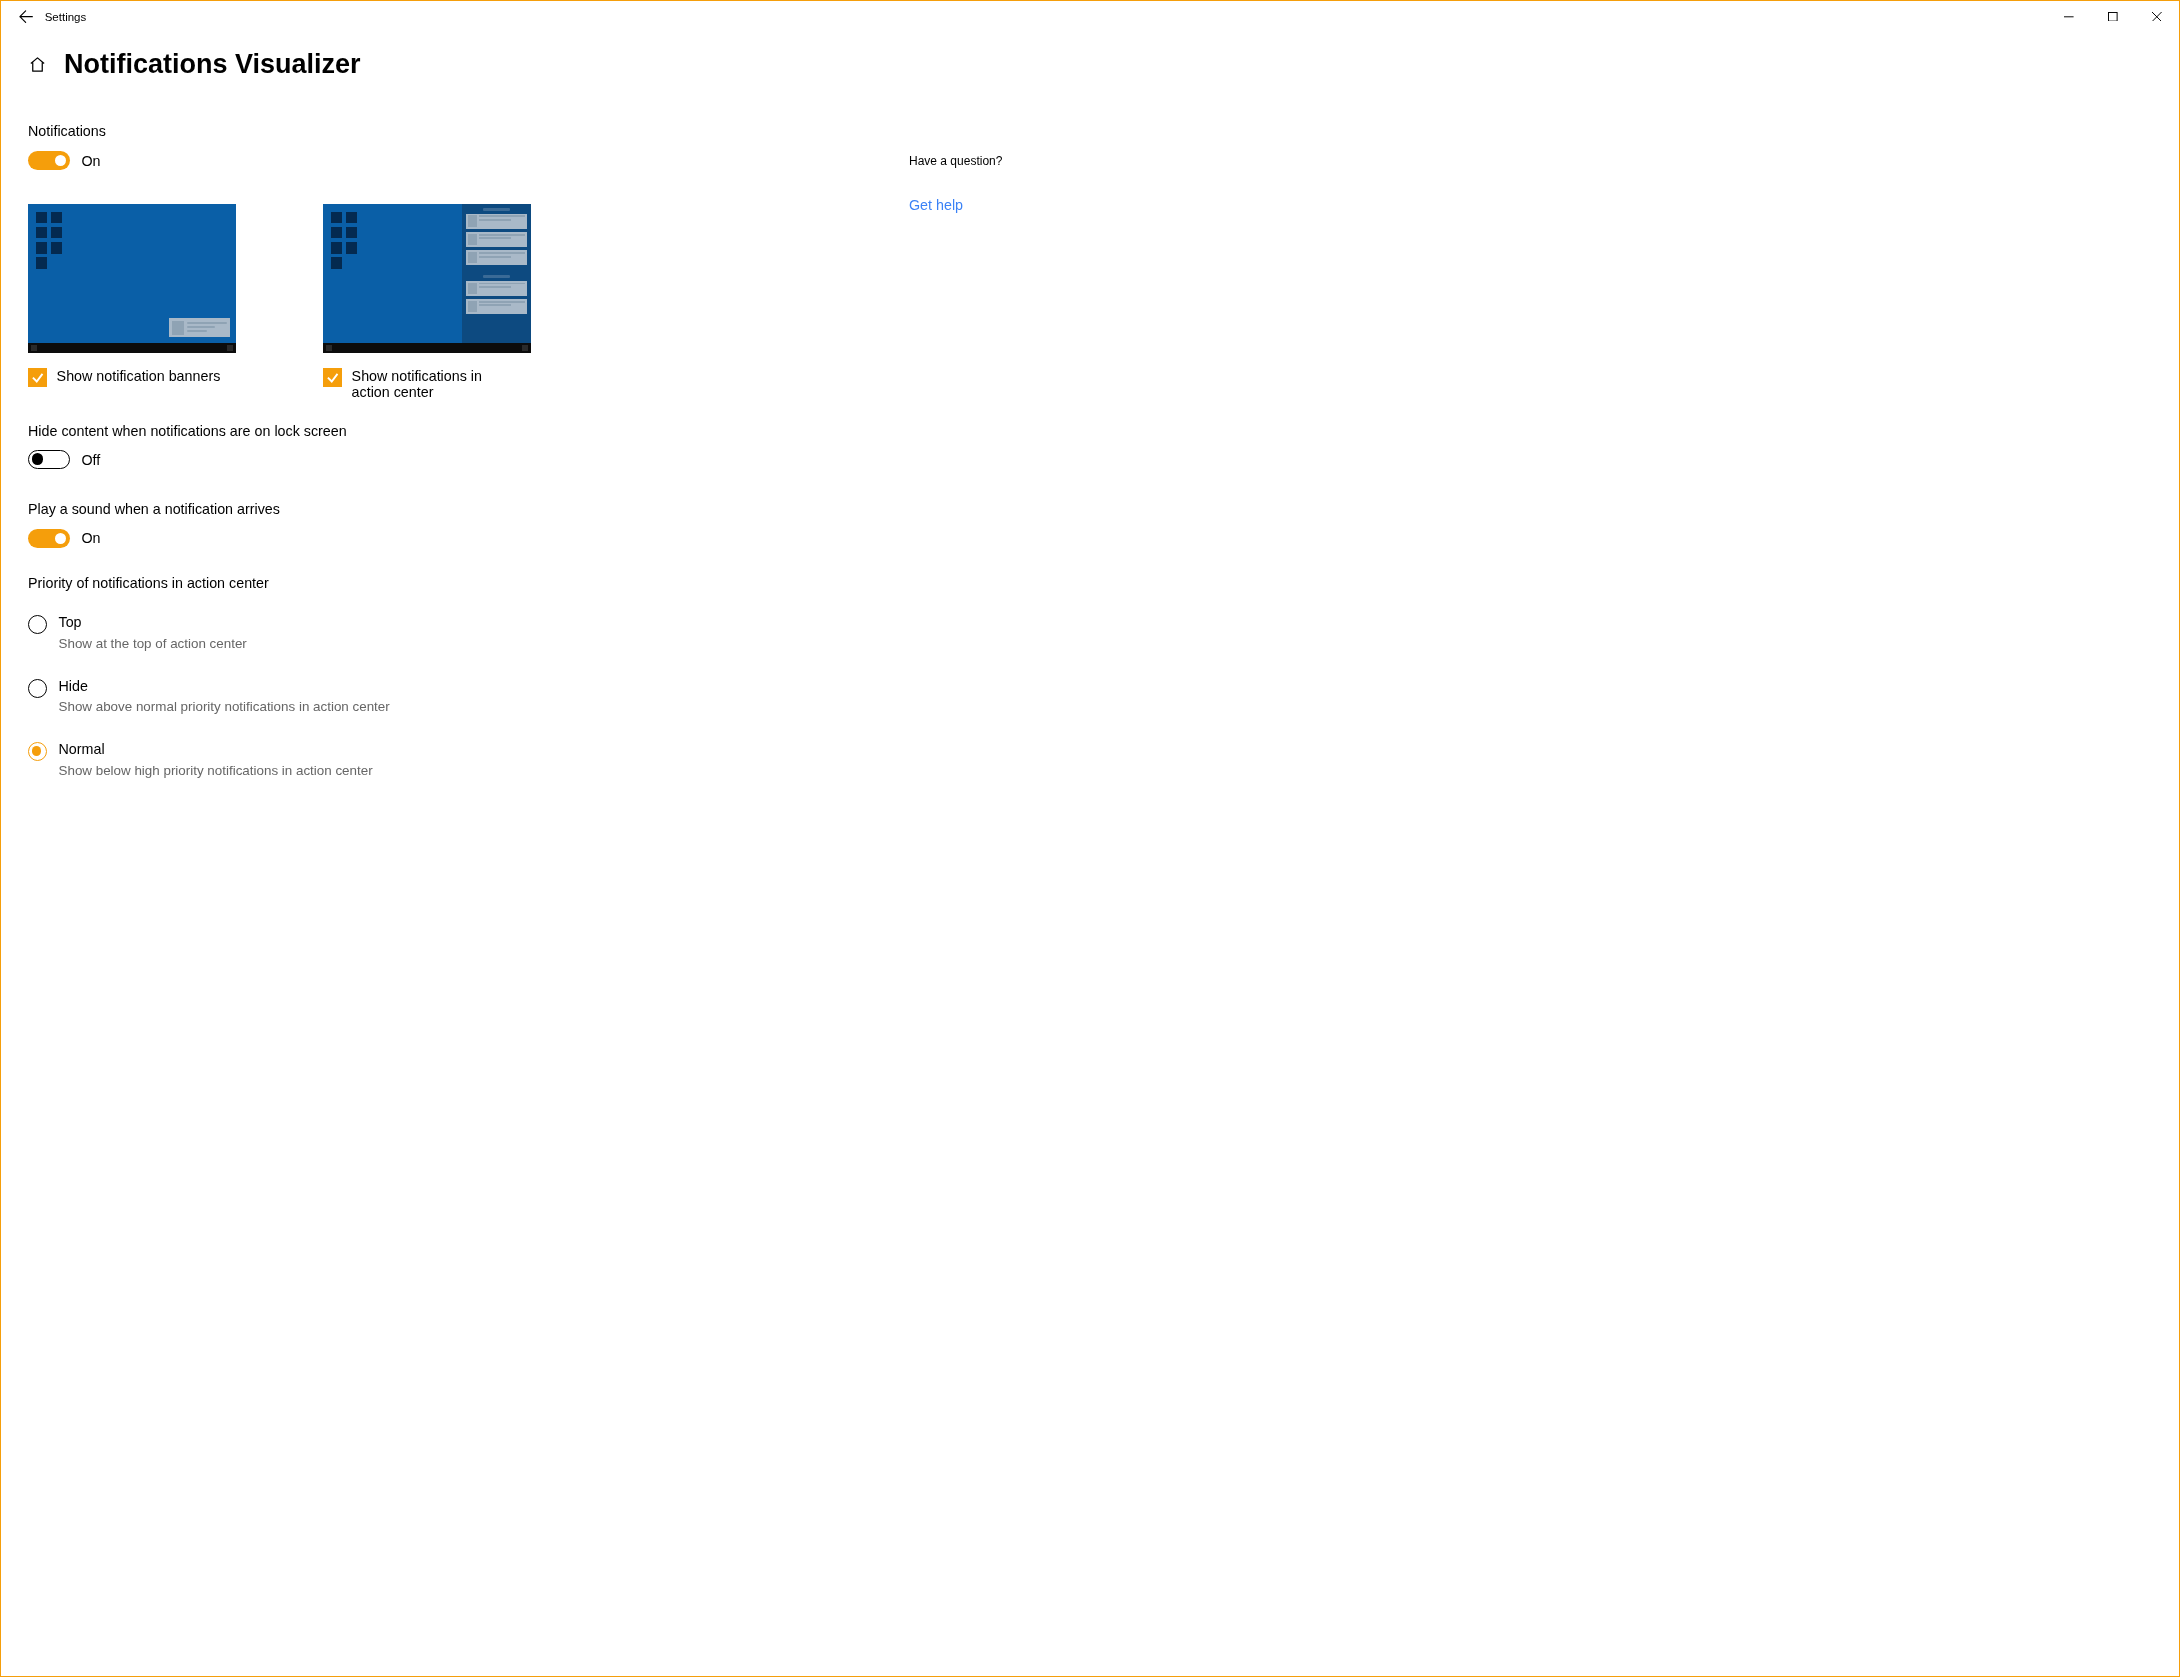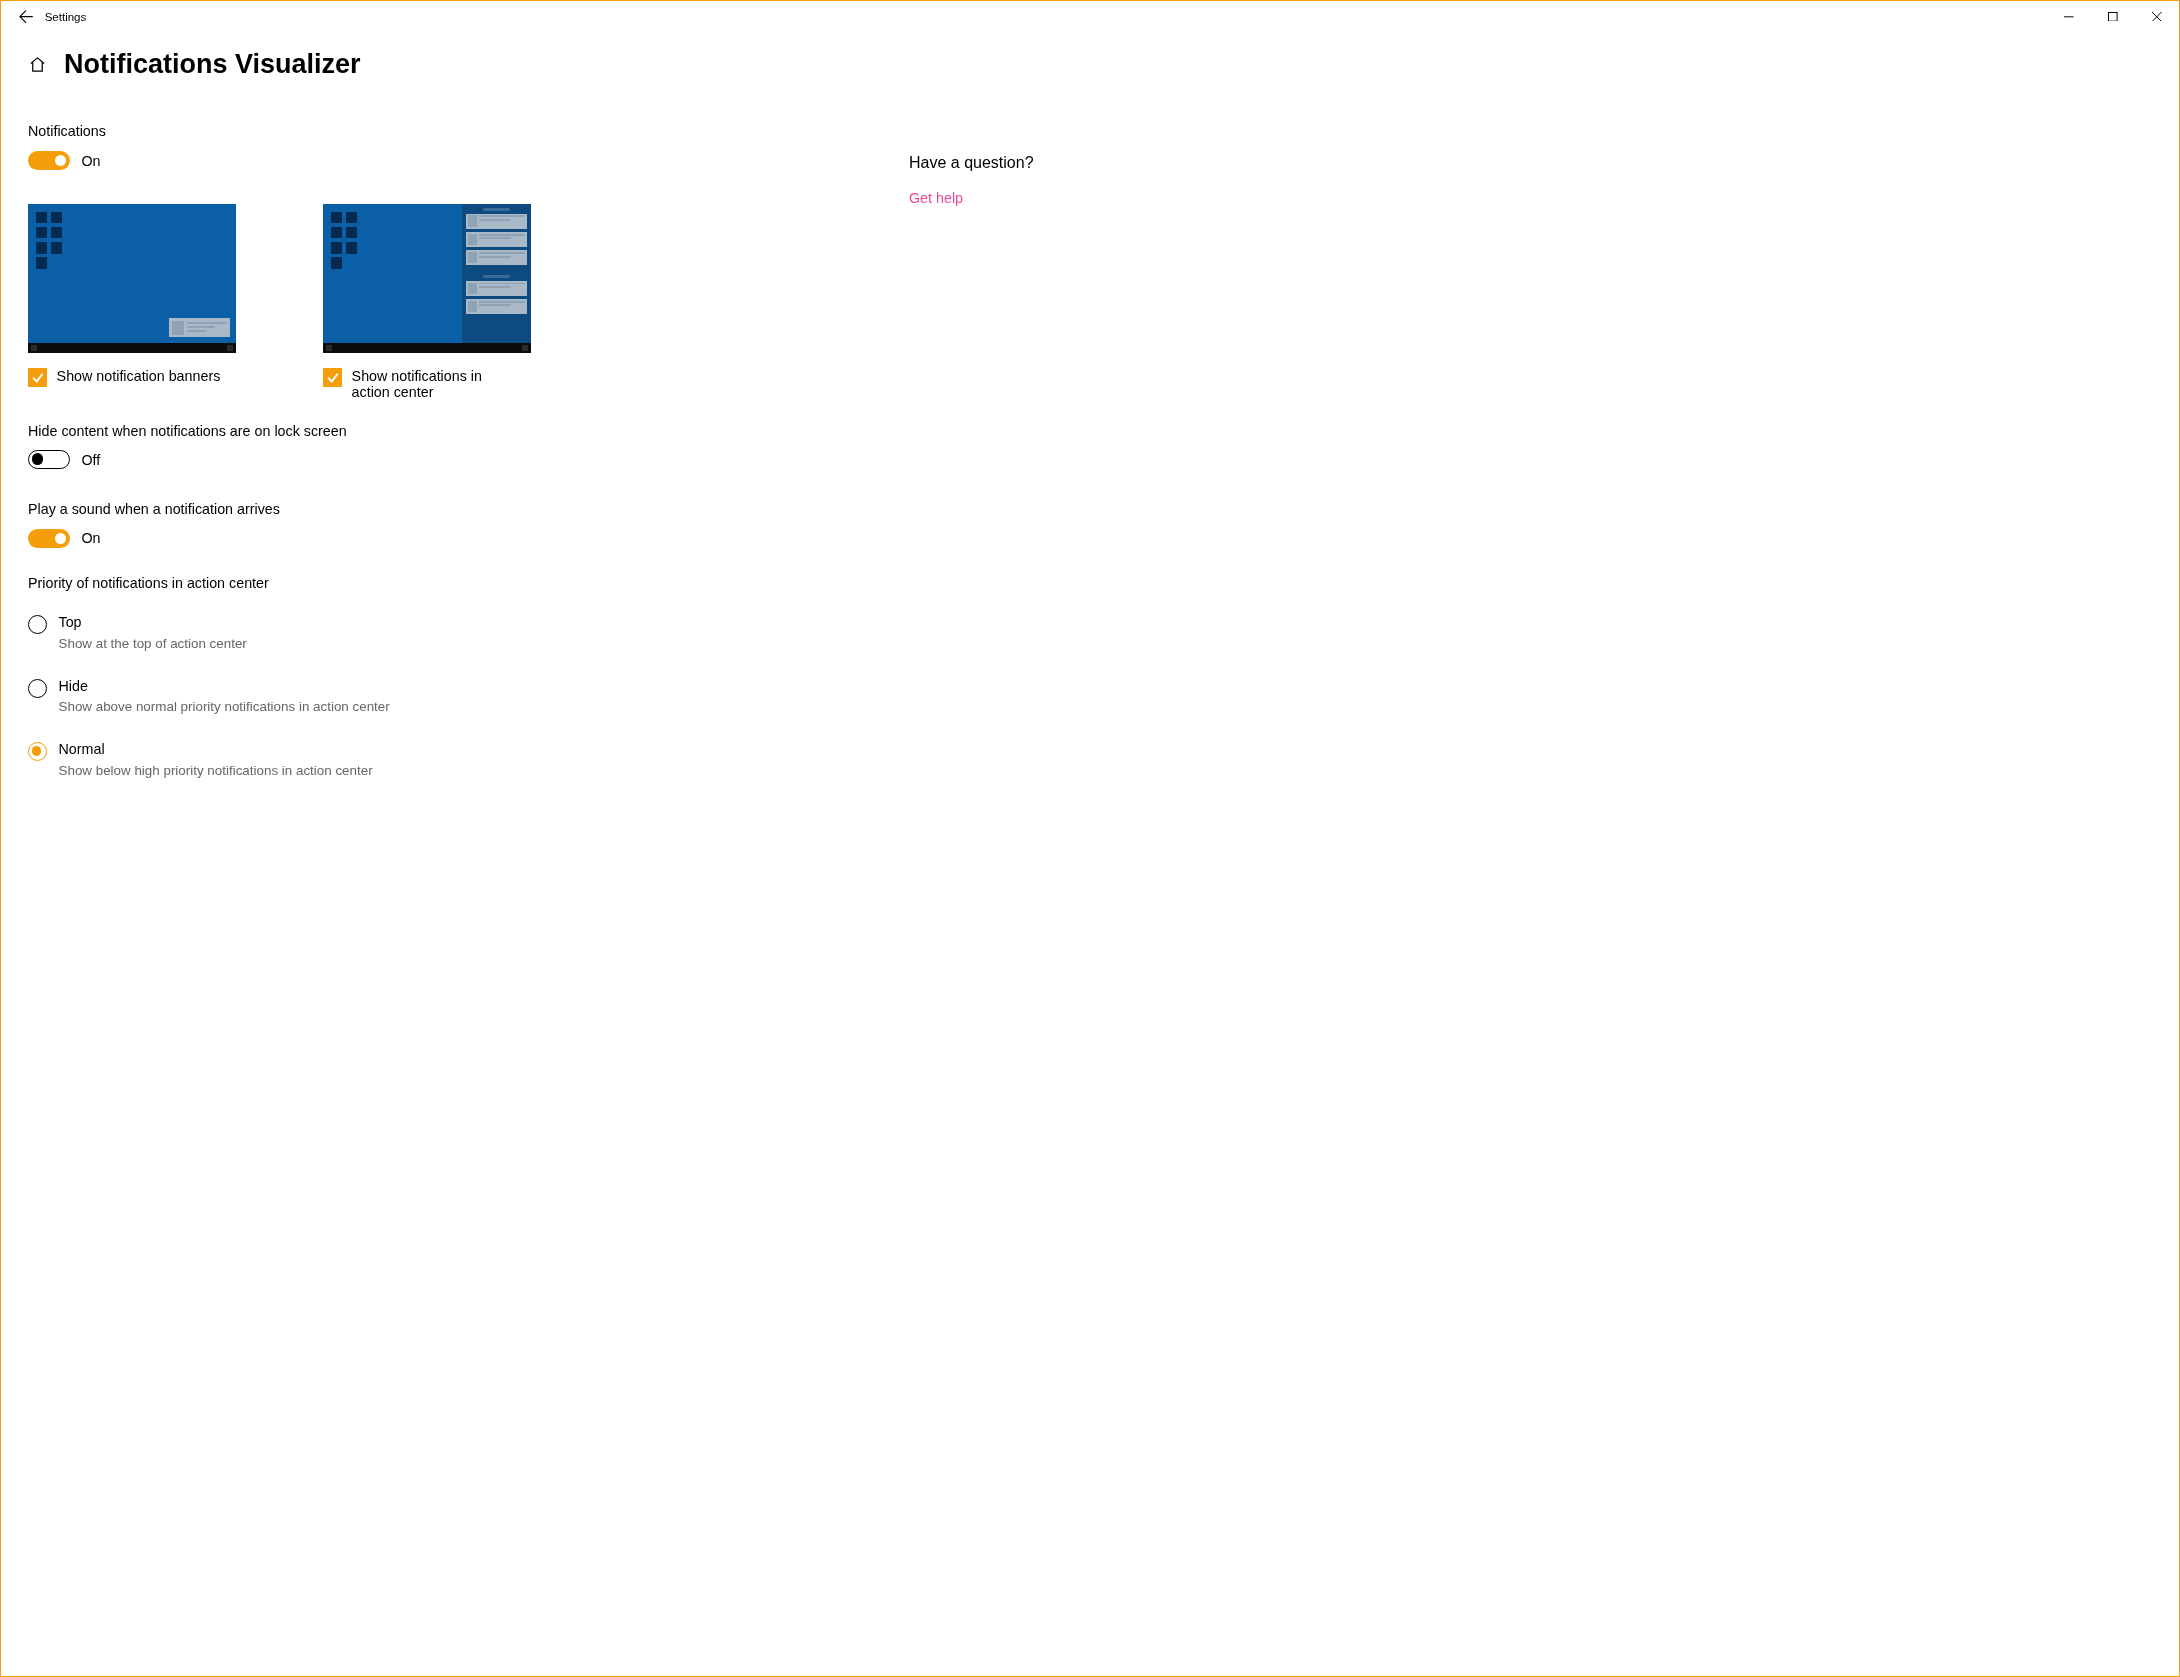--- a/index.html
+++ b/index.html
@@ -130,22 +130,22 @@
     content:""; position:absolute; width:9.6px; height:9.6px; background:#F59E0B;
     border-radius:50%; top:2.9px; left:2.9px;
   }
   .radio-text .r-title { font-size:14.3px; margin-bottom:5.7px;}
   .radio-text .r-desc { font-size:13.4px; color:#666;}
   .sidecol {
     position:absolute;
     left: 908px;
     top: 122px;
   }
-  .side-heading { font-size:16px; margin-bottom: 18px; }
-  .side-link { font-size:14.3px; color:#ec4899; cursor:pointer; }
+  .side-heading { font-size:12px; margin-bottom: 29px; }
+  .side-link { font-size:14.3px; color:#3b82f6; cursor:pointer; }
   
   .content::-webkit-scrollbar { width: 3.8px; }
   .content::-webkit-scrollbar-thumb { background:#bcbcbc; }
   .content::-webkit-scrollbar-track { background:transparent; }
 </style>
 </head>
 <body>
 
 <div class="titlebar">
   <div class="titlebar-left">

